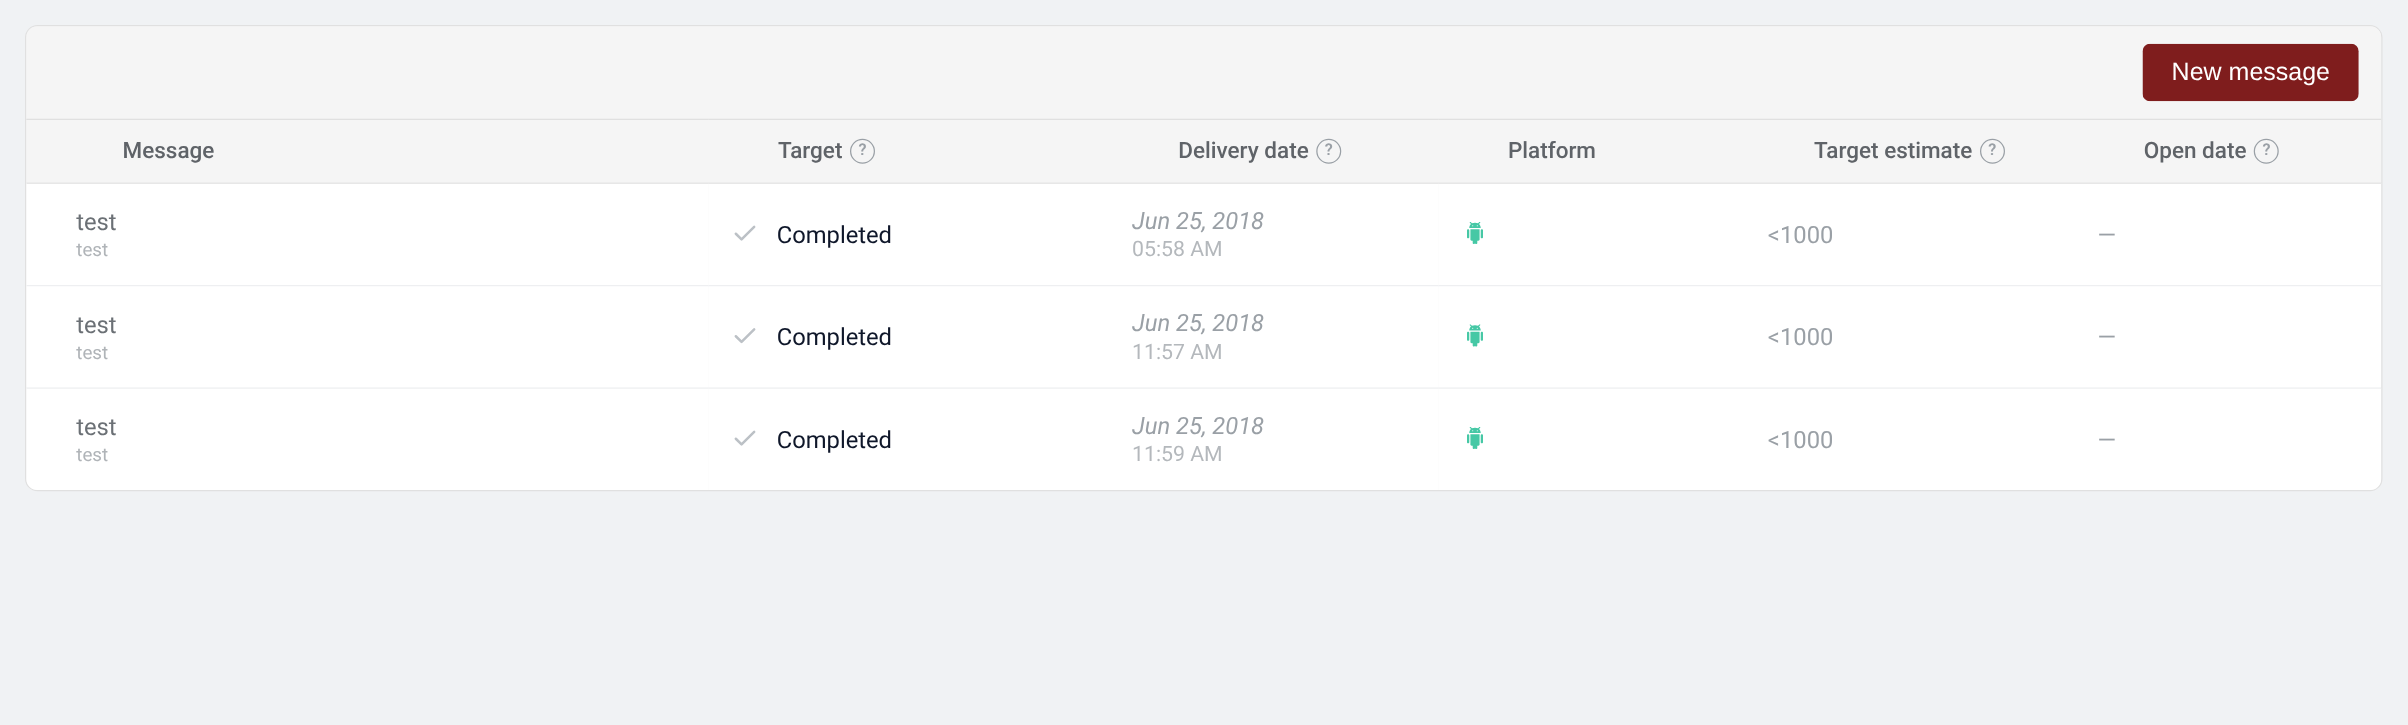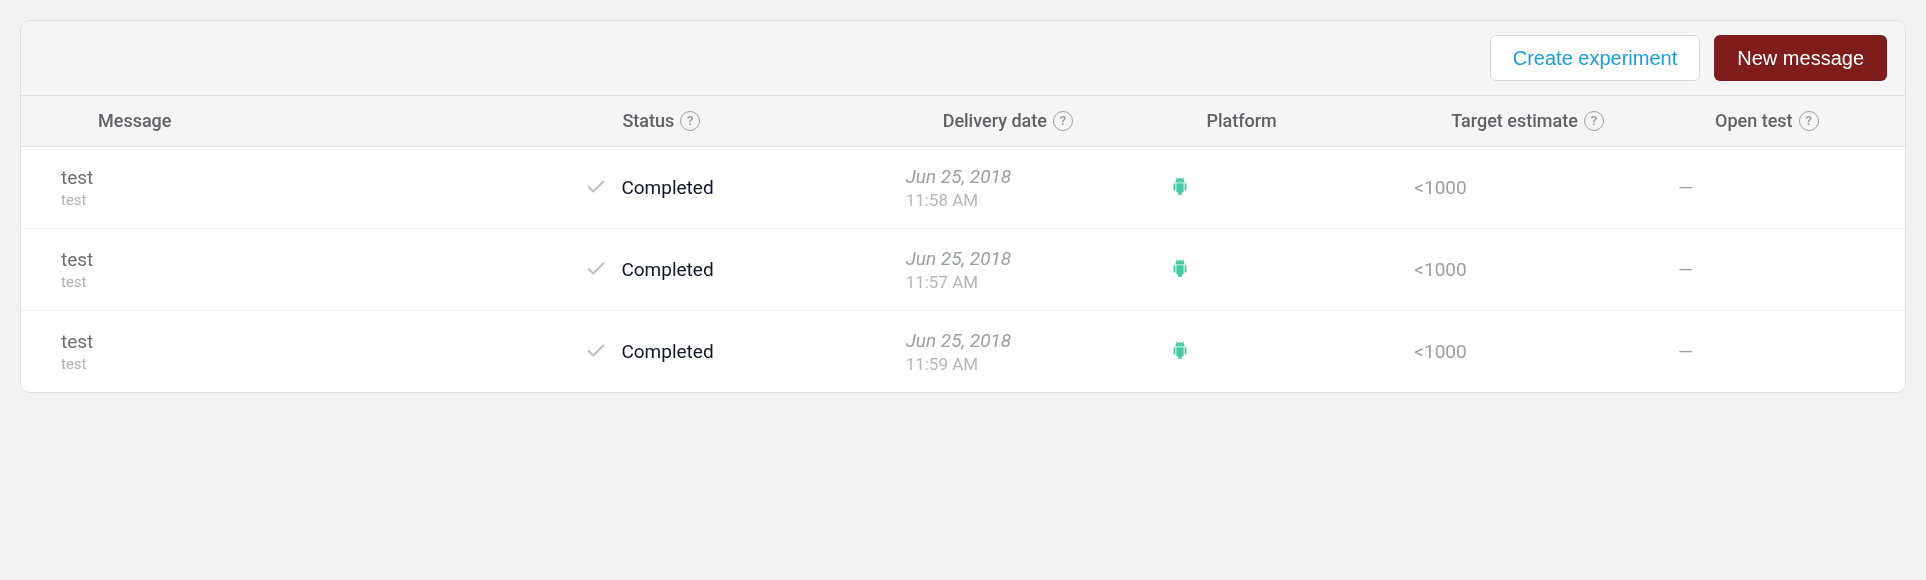--- a/index.html
+++ b/index.html
@@ -107,21 +107,20 @@
   .col-platform  { width: 13%; }
   .col-target    { width: 14%; }
   .col-open      { width: 13%; }
   tbody td.col-message { padding-left: 40px; }
 </style>
 </head>
 <body>
 
 <div class="card">
   <div class="toolbar">
-    <button class="btn btn-outline">Create experiment</button>
     <button class="btn btn-primary">New message</button>
   </div>
 
   <table>
     <colgroup>
       <col class="col-message">
         <col class="col-status">
         <col class="col-delivery">
       <col class="col-platform">
         <col class="col-target">
@@ -129,21 +128,21 @@
     </colgroup>
     <thead>
       <tr>
         <th class="col-message">
           <div class="thwrap">
               <span>Message</span>
             </div>
         </th>
         <th class="col-status">
           <div class="thwrap">
-            <span>Status</span>
+            <span>Target</span>
             <span class="help-icon">?</span>
           </div>
         </th>
         <th class="col-delivery">
           <div class="thwrap">
             <span>Delivery date</span>
             <span class="help-icon">?</span>
           </div>
         </th>
         <th class="col-platform">
@@ -152,21 +151,21 @@
             </div>
         </th>
         <th class="col-target">
           <div class="thwrap">
             <span>Target estimate</span>
             <span class="help-icon">?</span>
           </div>
         </th>
         <th class="col-open">
           <div class="thwrap">
-            <span>Open test</span>
+            <span>Open date</span>
             <span class="help-icon">?</span>
           </div>
         </th>
       </tr>
     </thead>
     <tbody id="rows-body">
         <tr>
           <td class="col-message">
             <div class="msg-title">test</div>
             <div class="msg-sub">test</div>
@@ -176,21 +175,21 @@
               <span class="check">
                 <svg width="22" height="22" viewBox="0 0 24 24" fill="none" stroke="#bcc1c6" stroke-width="2.2" stroke-linecap="round" stroke-linejoin="round">
                   <polyline points="4 12 9 17 20 6"></polyline>
                 </svg>
               </span>
               <span>Completed</span>
             </div>
           </td>
           <td class="col-delivery">
             <div class="date-line">Jun 25, 2018</div>
-            <div class="date-sub">11:58 AM</div>
+            <div class="date-sub">05:58 AM</div>
           </td>
           <td class="col-platform platform-cell"><span class="android-icon"><svg width="22" height="22" viewBox="0 0 24 24" fill="#46c8a5">
                 <path d="M6 8c-.55 0-1 .45-1 1v6c0 .55.45 1 1 1s1-.45 1-1V9c0-.55-.45-1-1-1zm12 0c-.55 0-1 .45-1 1v6c0 .55.45 1 1 1s1-.45 1-1V9c0-.55-.45-1-1-1zM8 17c0 .55.45 1 1 1h1v2c0 .55.45 1 1 1s1-.45 1-1v-2h0v2c0 .55.45 1 1 1s1-.45 1-1v-2h1c.55 0 1-.45 1-1V8H8v9zM15.5 3.5l1-1c.2-.2.2-.51 0-.71-.2-.2-.51-.2-.71 0l-1.13 1.13C14.02 2.64 13.04 2.4 12 2.4s-2.02.24-2.66.52L8.21 1.79c-.2-.2-.51-.2-.71 0-.2.2-.2.51 0 .71l1 1C7.57 4.24 7 5.54 7 7h10c0-1.46-.57-2.76-1.5-3.5zM10 5.5c-.28 0-.5-.22-.5-.5s.22-.5.5-.5.5.22.5.5-.22.5-.5.5zm4 0c-.28 0-.5-.22-.5-.5s.22-.5.5-.5.5.22.5.5-.22.5-.5.5z"></path>
               </svg></span></td>
           <td class="col-target val-cell"><span>&lt;1000</span></td>
           <td class="col-open val-cell"><span>—</span></td>
         </tr>
         <tr>
           <td class="col-message">
             <div class="msg-title">test</div>

